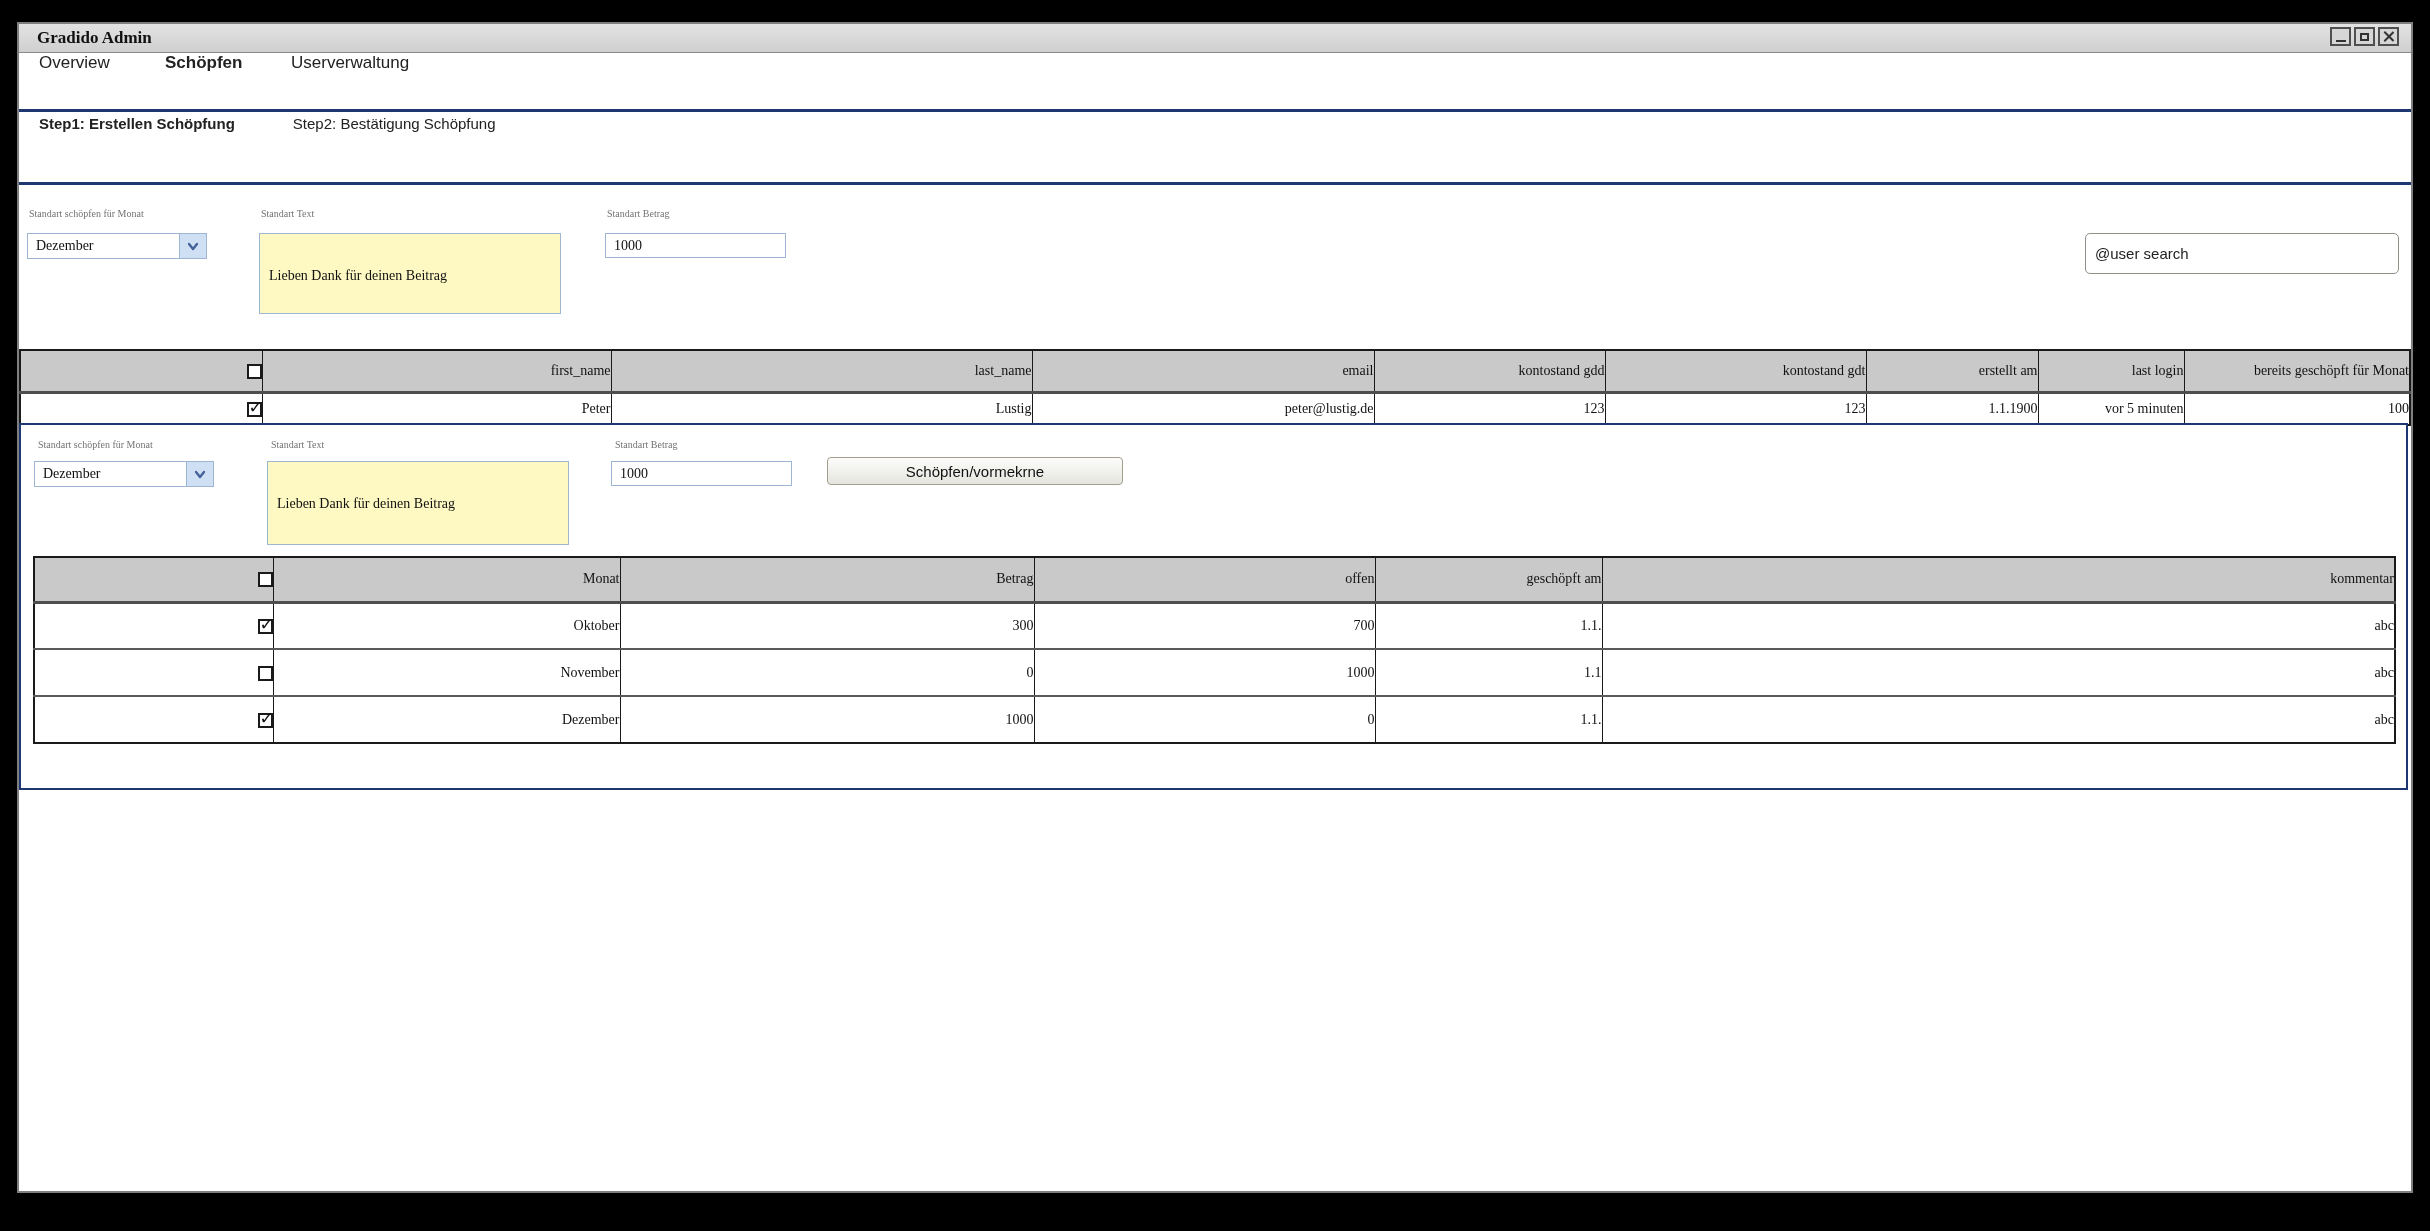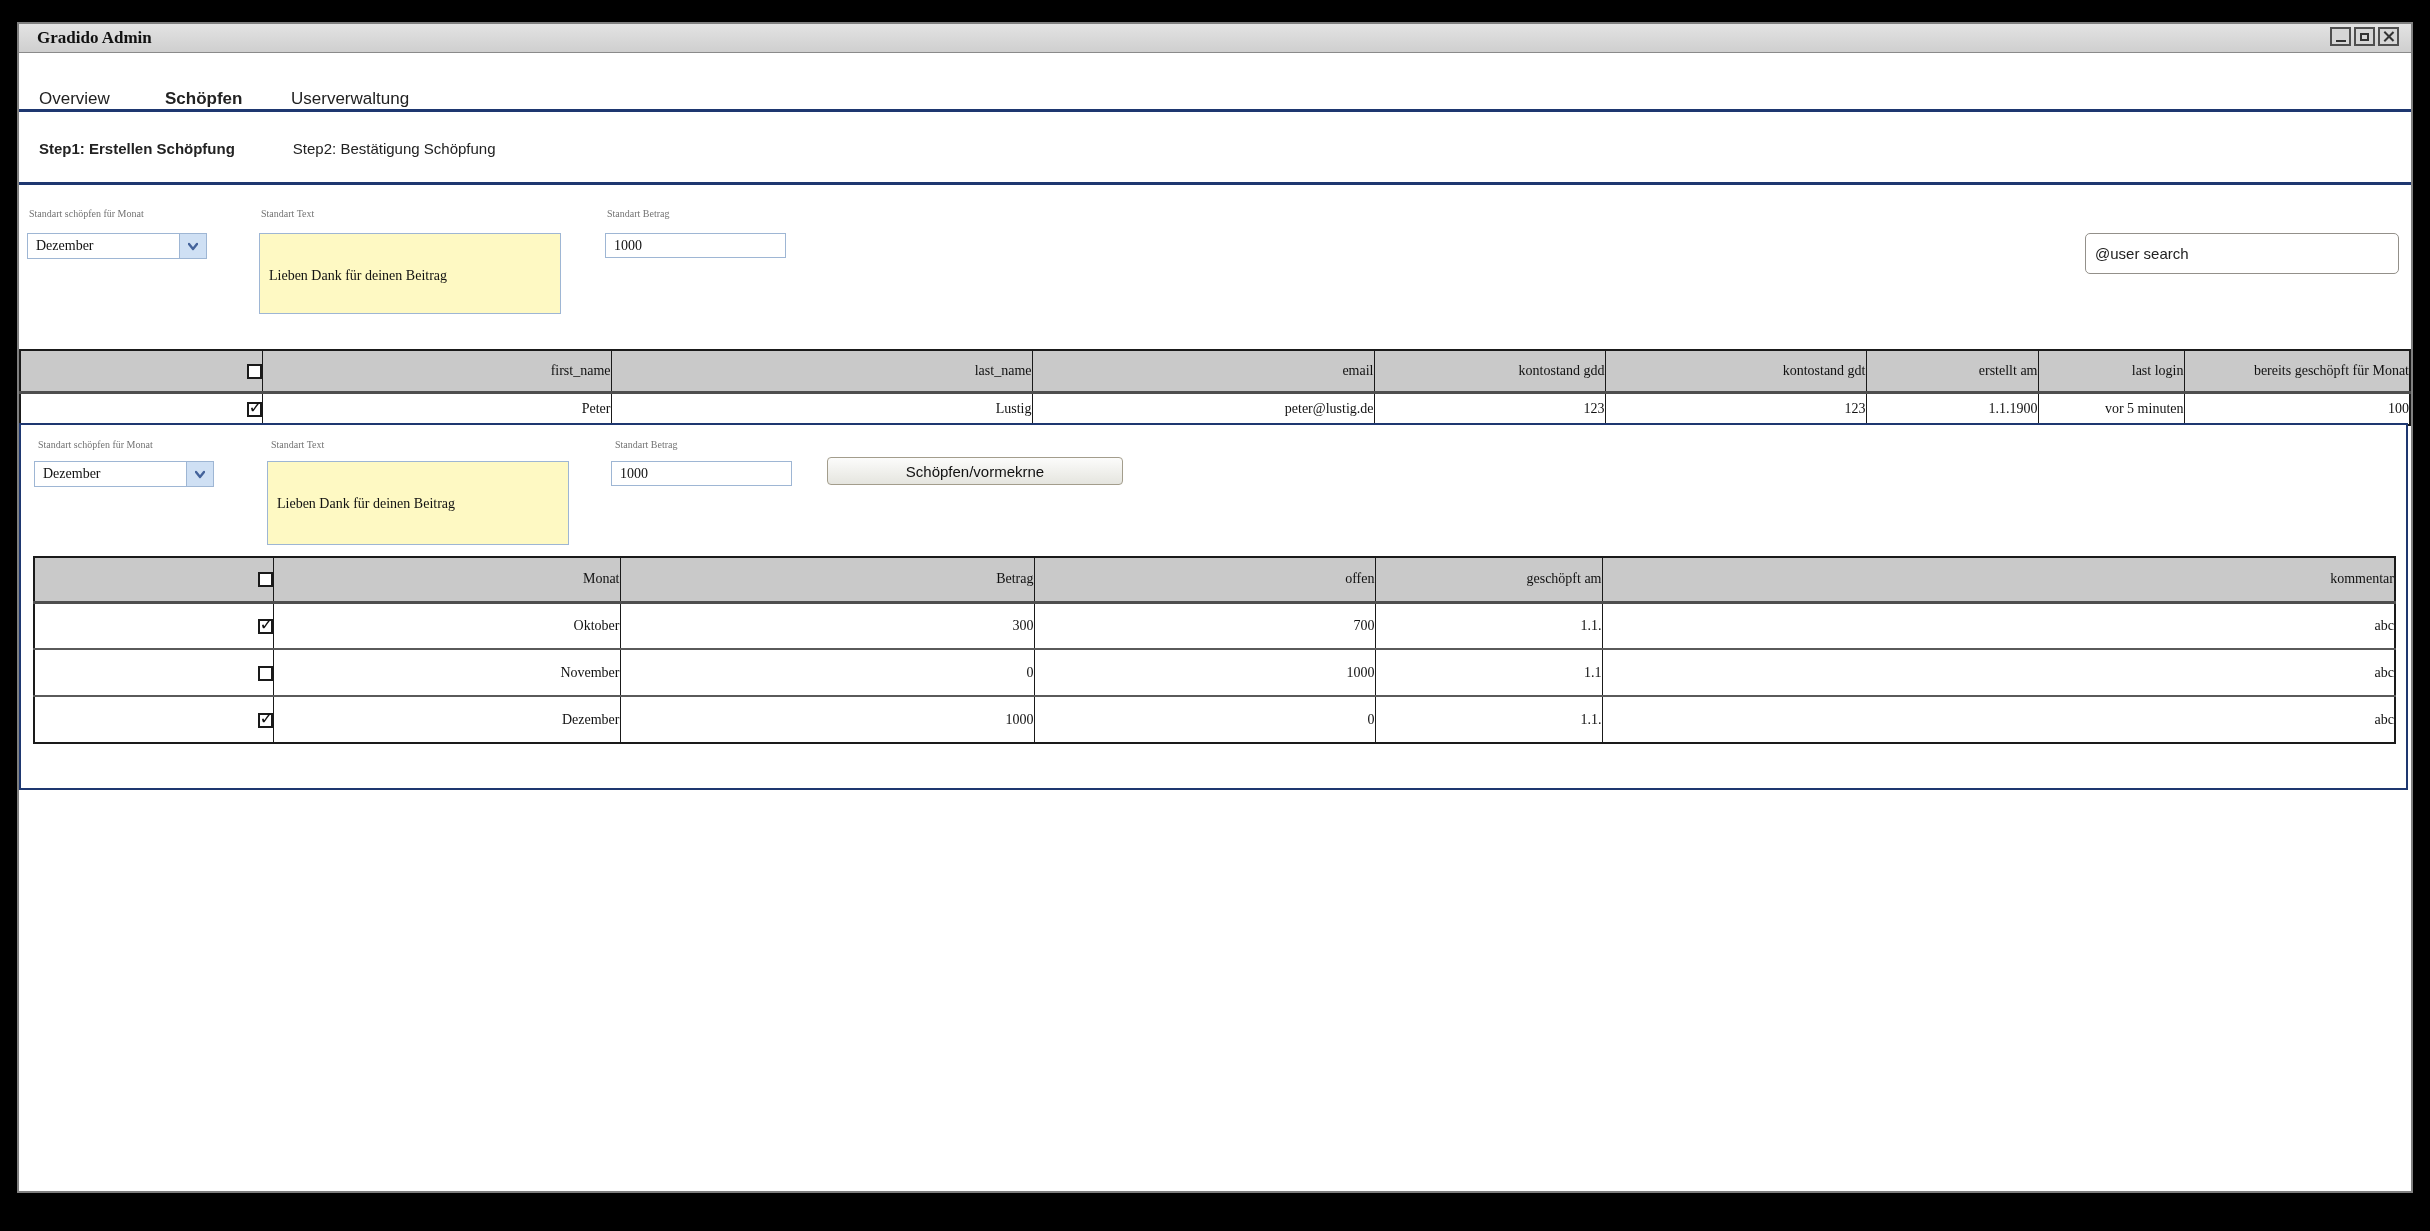--- a/index.html
+++ b/index.html
@@ -20,26 +20,26 @@
   .glyph-min{width:10px;height:2px;background:#333;margin-top:9px;}
   .glyph-max{width:9px;height:8px;border:2px solid #333;}
   .glyph-close{position:relative;width:11px;height:11px;}
   .glyph-close:before,.glyph-close:after{content:"";position:absolute;left:5px;top:-1px;
            width:1.5px;height:13px;background:#333;}
   .glyph-close:before{transform:rotate(45deg);}
   .glyph-close:after{transform:rotate(-45deg);}
 
   
   .tabrow{position:absolute;left:0;top:29px;width:100%;height:59px;background:#fff;
-          border-bottom:3px solid #1e3770;display:flex;align-items:flex-end;
+          border-bottom:3px solid #1e3770;display:flex;align-items:flex-start;
           font-family:"Liberation Sans", sans-serif;font-size:17px;color:#222;}
   .tabrow .tab{margin-left:20px;width:106px;cursor:pointer;}
   .tabrow .tab.active{font-weight:bold;}
   .steprow{position:absolute;left:0;top:91px;width:100%;height:70px;background:#fff;
-           border-bottom:3px solid #1e3770;display:flex;align-items:center;
+           border-bottom:3px solid #1e3770;display:flex;align-items:flex-start;
            font-family:"Liberation Sans", sans-serif;font-size:15px;color:#222;}
   .steprow .step{margin-left:20px;cursor:pointer;}
   .steprow .step.active{font-weight:bold;}
   .steprow .step + .step{margin-left:58px;}
 
   
   .fld-label{position:absolute;font-size:10px;color:#737373;}
   .dropdown{position:absolute;width:180px;height:26px;border:1px solid #9eb6d4;background:#fff;
             display:flex;align-items:center;cursor:pointer;}
   .dropdown .dd-text{flex:1;font-size:14px;padding-left:8px;color:#111;}

